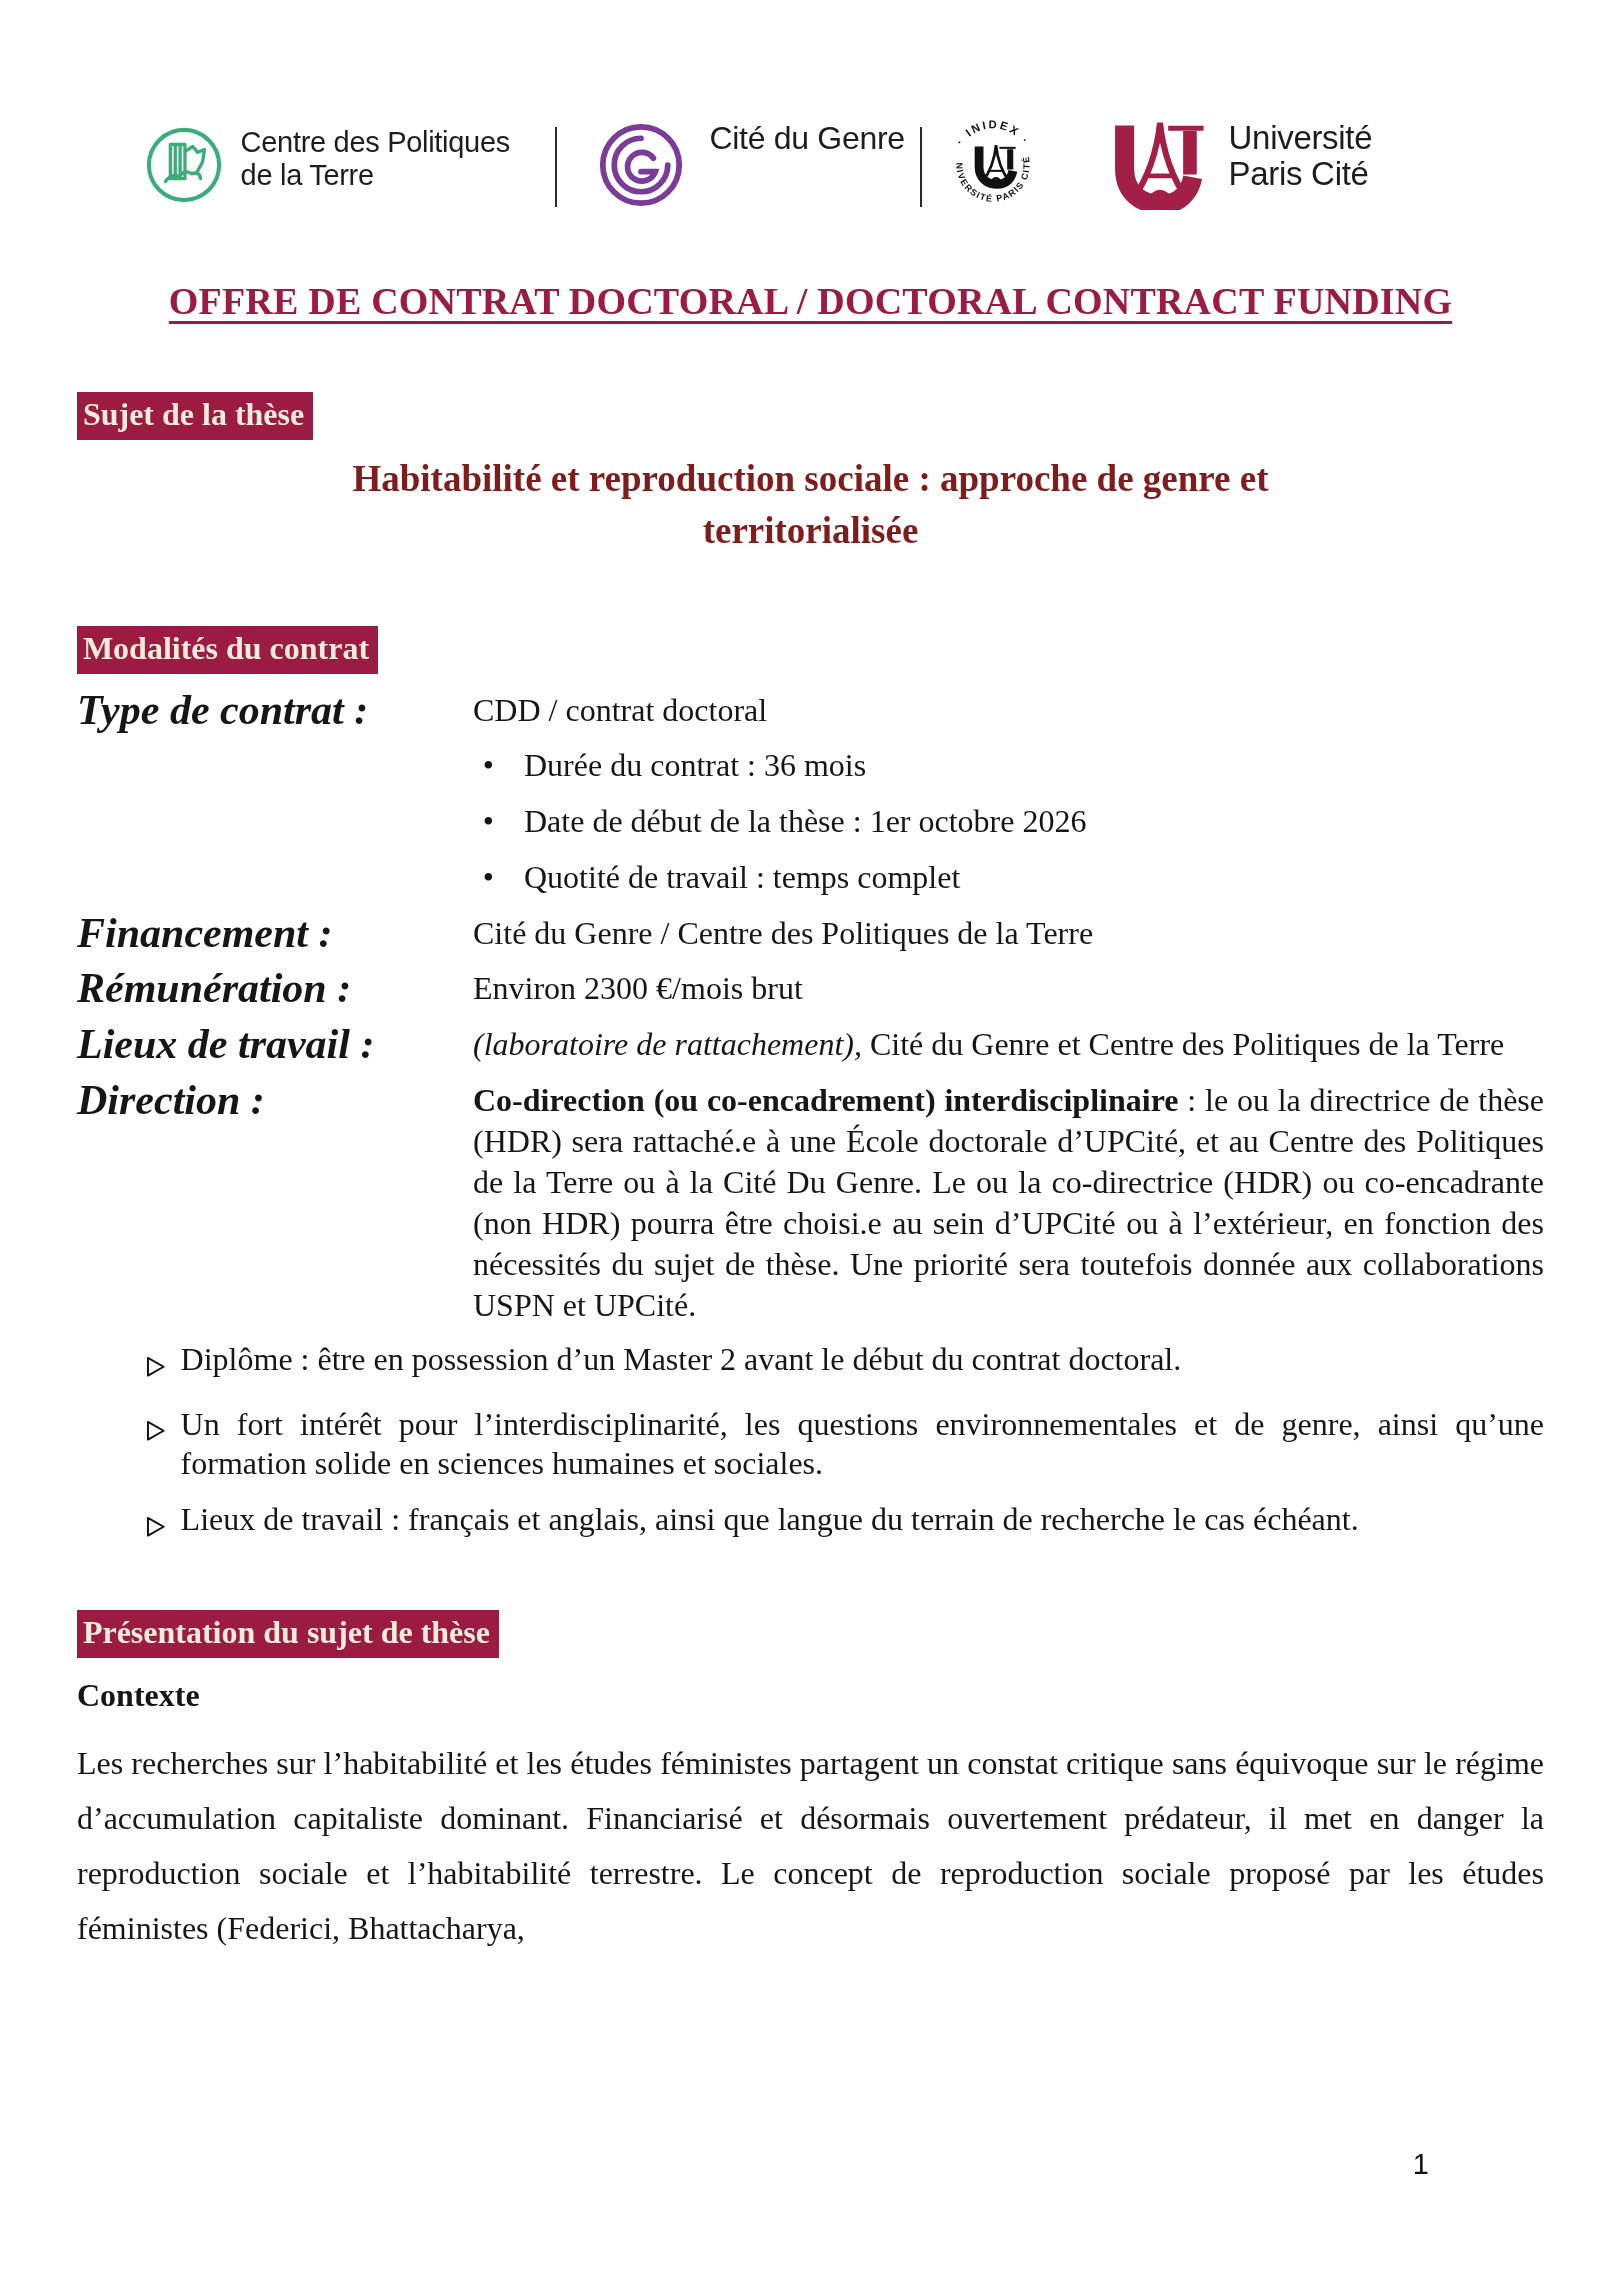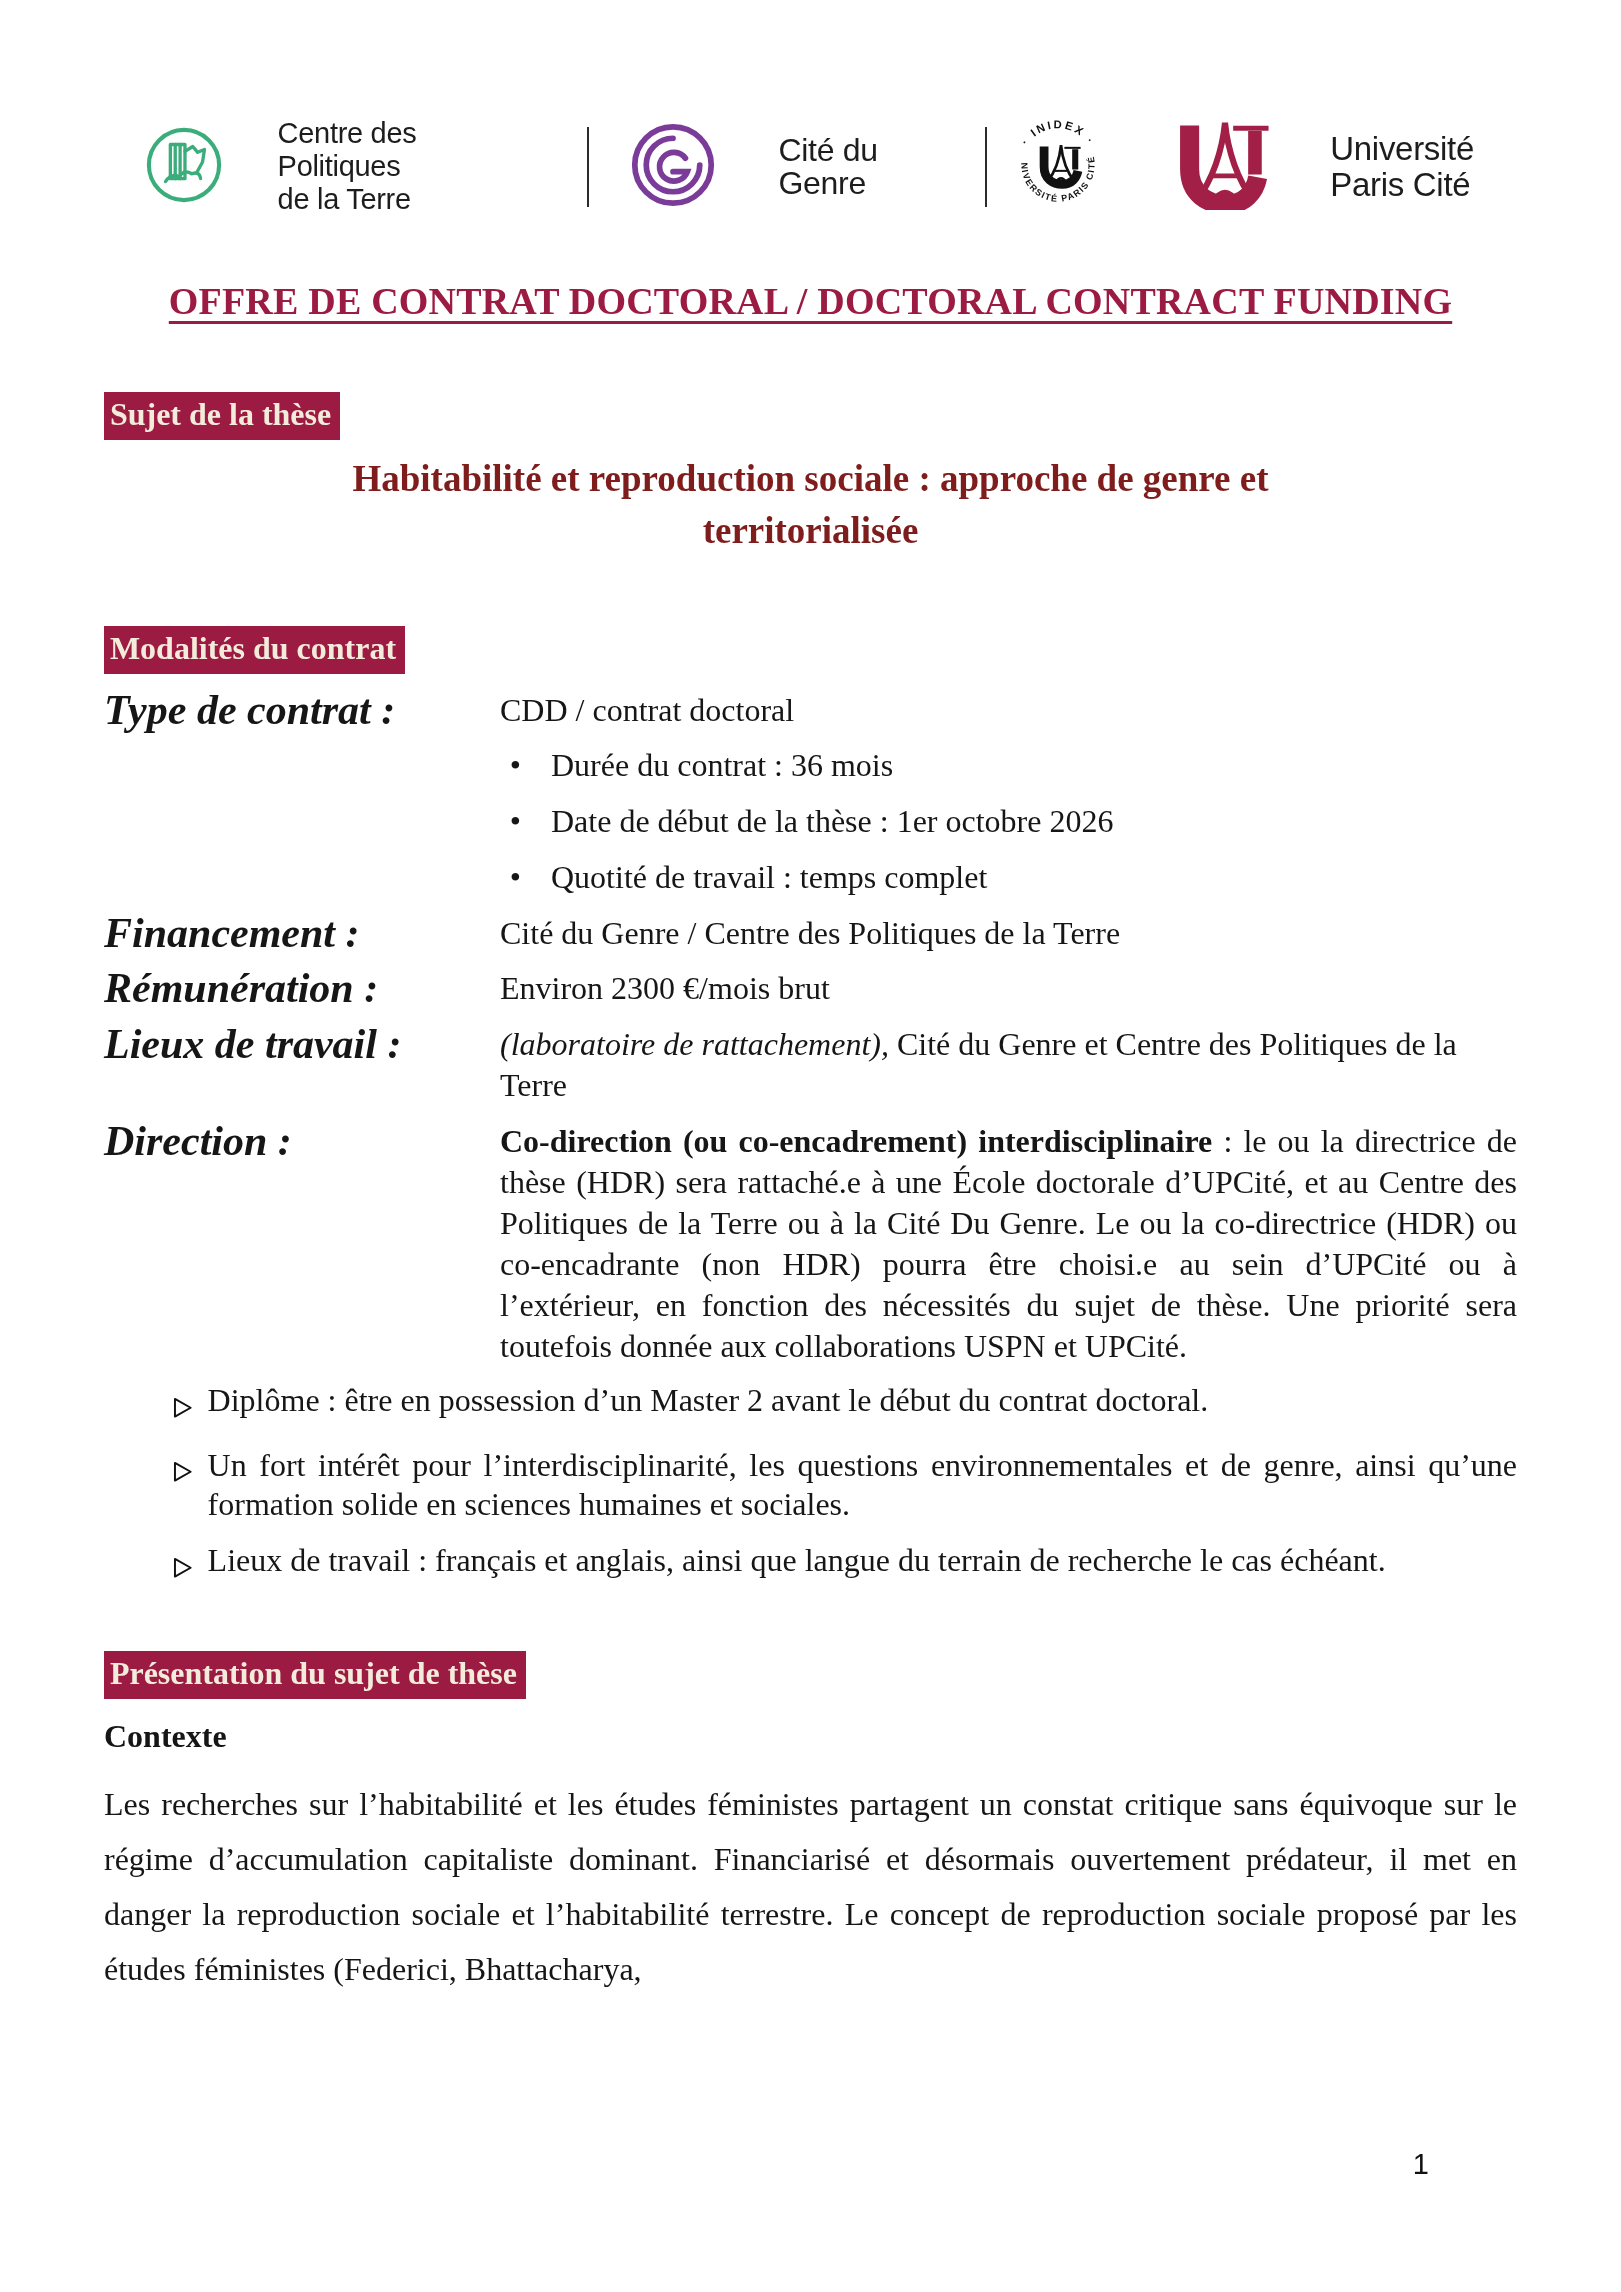--- a/index.html
+++ b/index.html
@@ -11,41 +11,41 @@
     font-family:"Liberation Serif","DejaVu Serif",serif;
     color:#161616;
     overflow:hidden;
   }
   
   .logos-row{
     display:flex;align-items:center;
     padding:93px 147px 0 145px;height:147px;box-sizing:content-box;
     font-family:"Liberation Sans","DejaVu Sans",sans-serif;
   }
-  .logo{display:flex;align-items:center;gap:37px;}
+  .logo{display:flex;align-items:flex-start;}
   .logo-text{color:#1d1d1d;font-size:29px;line-height:33px;letter-spacing:-0.3px;}
   .cdg-text{font-size:32px;}
   .upc-text{font-size:33px;line-height:36px;}
   .v-divider{width:2px;height:80px;background:#2b2b2b;flex:none;}
   .d1{margin:0 41px 0 45px;}
   .d2{margin:0 23.5px 0 15.7px;}
   .upc-logo{margin-left:71px;}
   
   .main-title{
     margin-top:39px;
     text-align:center;
     color:#9C1B42;
     font-size:38px;font-weight:bold;
     text-decoration:underline;
     text-decoration-thickness:2.9px;
     text-underline-offset:6.9px;
     letter-spacing:0.2px;
   }
   
-  .content{padding:0 104px;}
+  .content{padding:0 77px;}
   .section-label{
     display:inline-block;
     background:#9C1B42;color:#F3ECDB;
     font-size:32px;font-weight:bold;line-height:1;
     padding:5.9px 8.8px 9.8px 5.9px;
   }
   .sujet-label-wrap{margin-top:69px;}
   .thesis-title{
     margin-top:13.7px;
     text-align:center;

